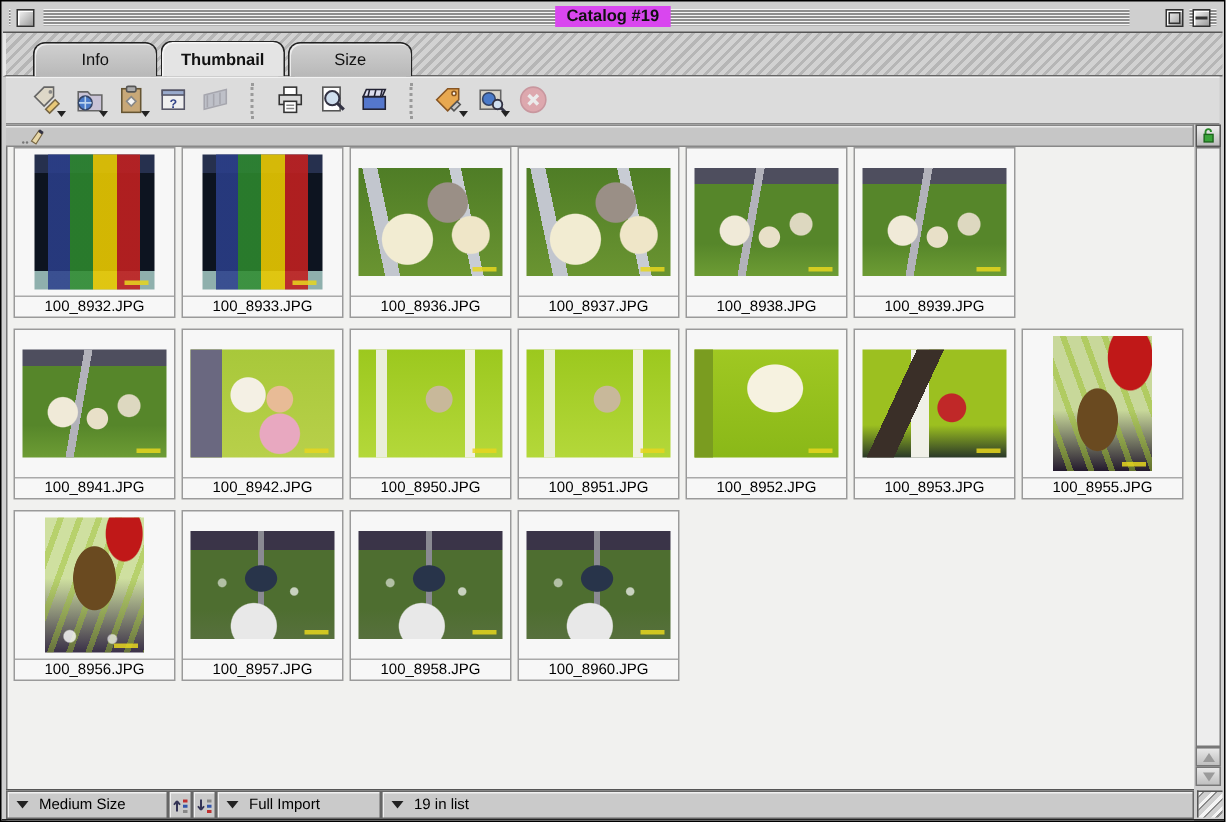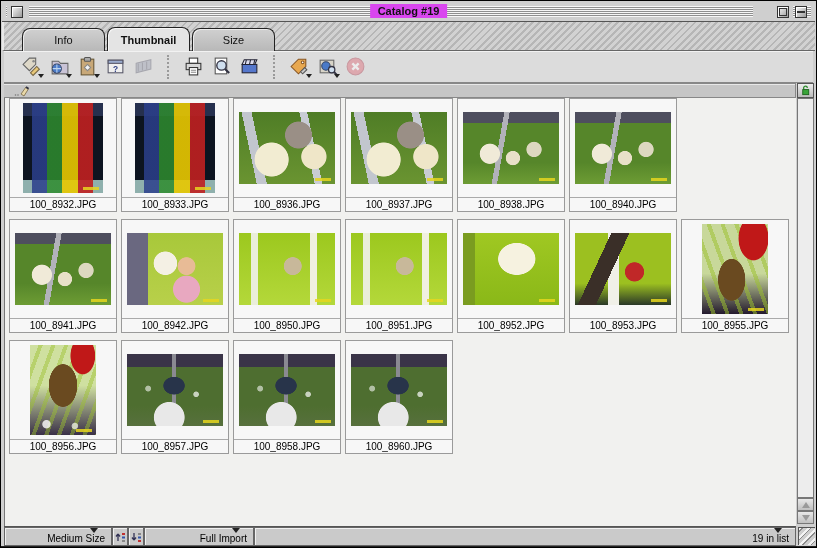--- a/index.html
+++ b/index.html
@@ -132,21 +132,21 @@
     border:1px solid #777;display:flex;align-items:center;justify-content:center;cursor:pointer;}
   .sb-up{top:497px;}
   .sb-down{top:510px;}
   .tri-up{width:0;height:0;border-left:4px solid transparent;border-right:4px solid transparent;border-bottom:6px solid #9a9a9a;}
   .tri-down{width:0;height:0;border-left:4px solid transparent;border-right:4px solid transparent;border-top:6px solid #9a9a9a;}
 
   
   .statusbar{position:absolute;left:3px;top:525px;width:792px;height:19px;background:#aaa;
     border-top:1px solid #555;display:flex;}
   .seg{height:19px;background:#cacaca;border:1px solid #666;box-shadow:inset 1px 1px 0 #f0f0f0;
-    display:flex;align-items:flex-end;font-size:10px;color:#000;padding:0 6px;cursor:pointer;flex-direction:column;}
+    display:flex;align-items:center;font-size:10px;color:#000;padding:0 6px;cursor:pointer;}
   .seg .dn{width:0;height:0;border-left:4px solid transparent;border-right:4px solid transparent;
     border-top:5px solid #222;margin-right:7px;}
   .seg-size{width:108px;}
   .seg-import{width:110px;}
   .seg-count{flex:1;}
   .mini{width:16px;height:19px;background:#cacaca;border:1px solid #666;box-shadow:inset 1px 1px 0 #f0f0f0;
     display:flex;align-items:center;justify-content:center;padding:0;cursor:pointer;}
   .grip{position:absolute;left:797px;top:526px;width:17px;height:18px;background:#cfcfcf;
     border-left:1px solid #555;border-top:1px solid #555;
     background-image:repeating-linear-gradient(135deg,#f4f4f4 0 2px,#8a8a8a 2px 3px,#cfcfcf 3px 6px);}
@@ -310,21 +310,21 @@
         <div class="cell">
       <div class="imgarea">
             <div class="photo ph-grass landscape"></div>
           </div>
       <div class="fname">100_8938.JPG</div>
     </div>
         <div class="cell">
       <div class="imgarea">
             <div class="photo ph-grass landscape"></div>
           </div>
-      <div class="fname">100_8940.JPG</div>
+      <div class="fname">100_8939.JPG</div>
     </div>
       </div>
       <div class="thumb-row">
         <div class="cell">
       <div class="imgarea">
             <div class="photo ph-grass landscape"></div>
           </div>
       <div class="fname">100_8941.JPG</div>
     </div>
         <div class="cell">

